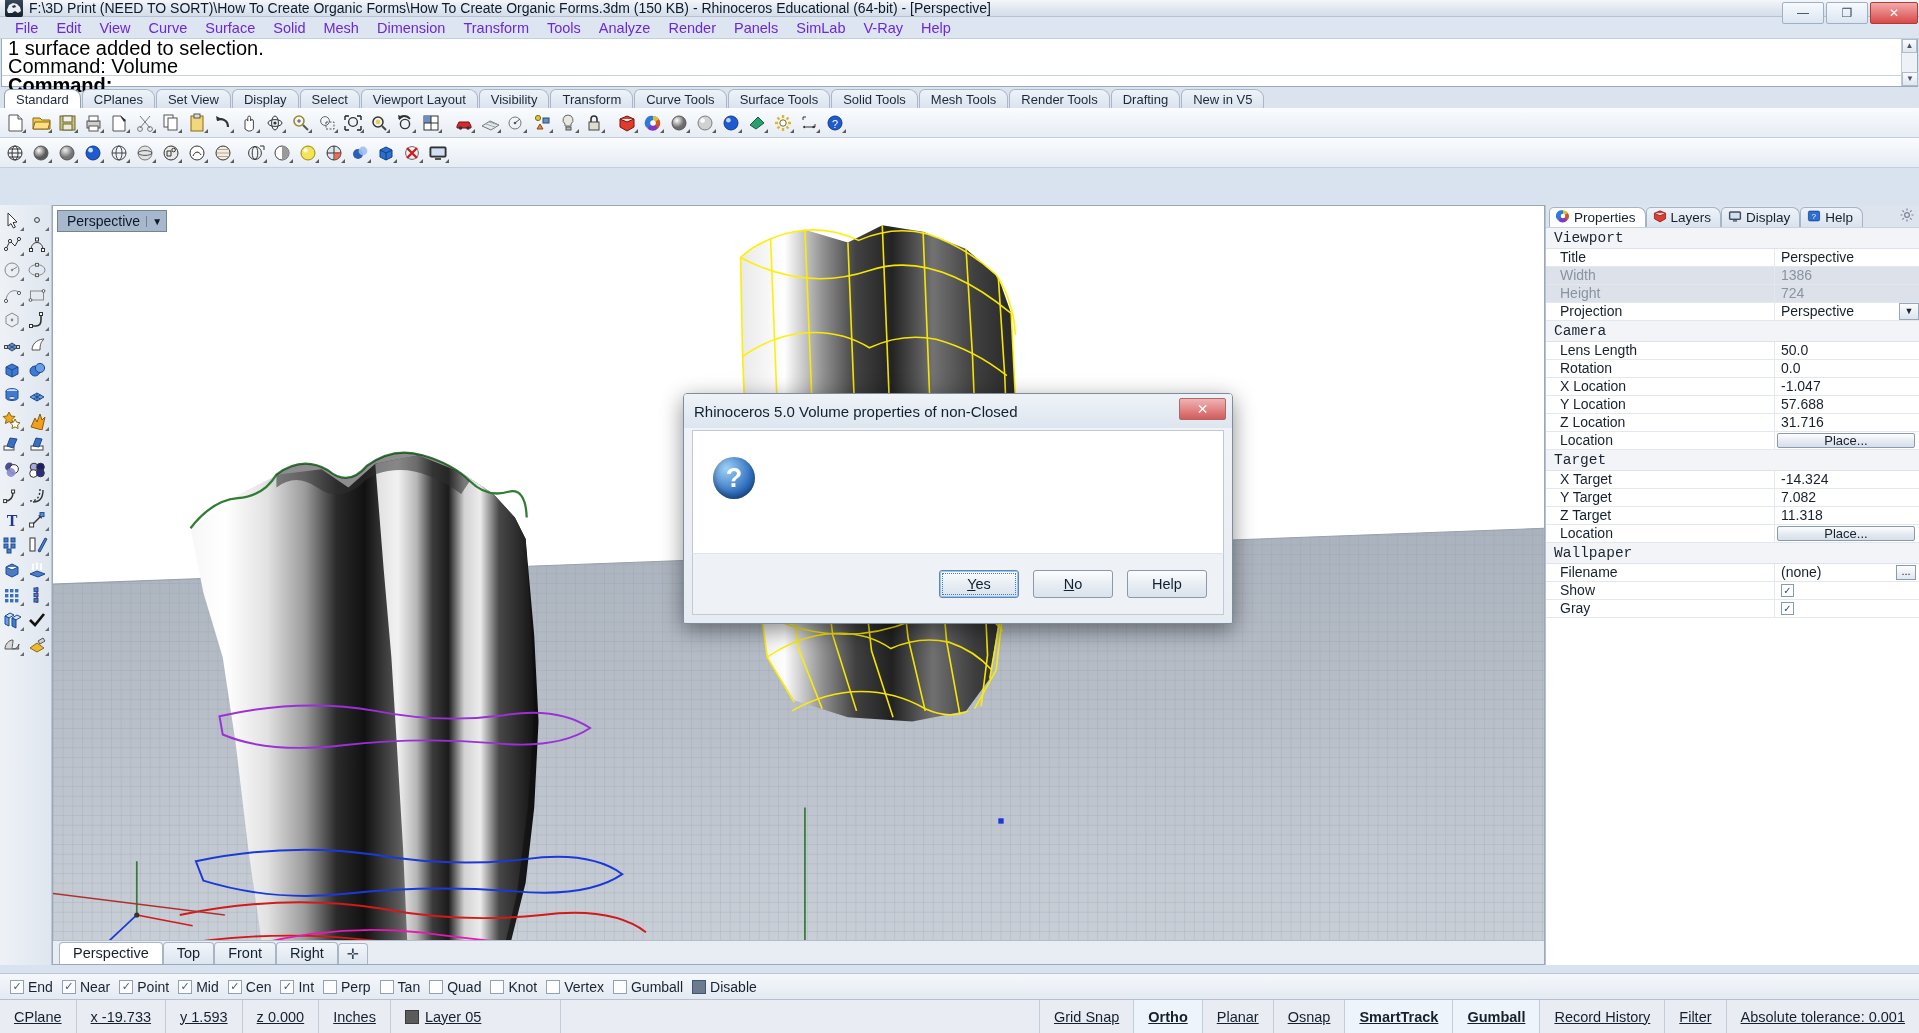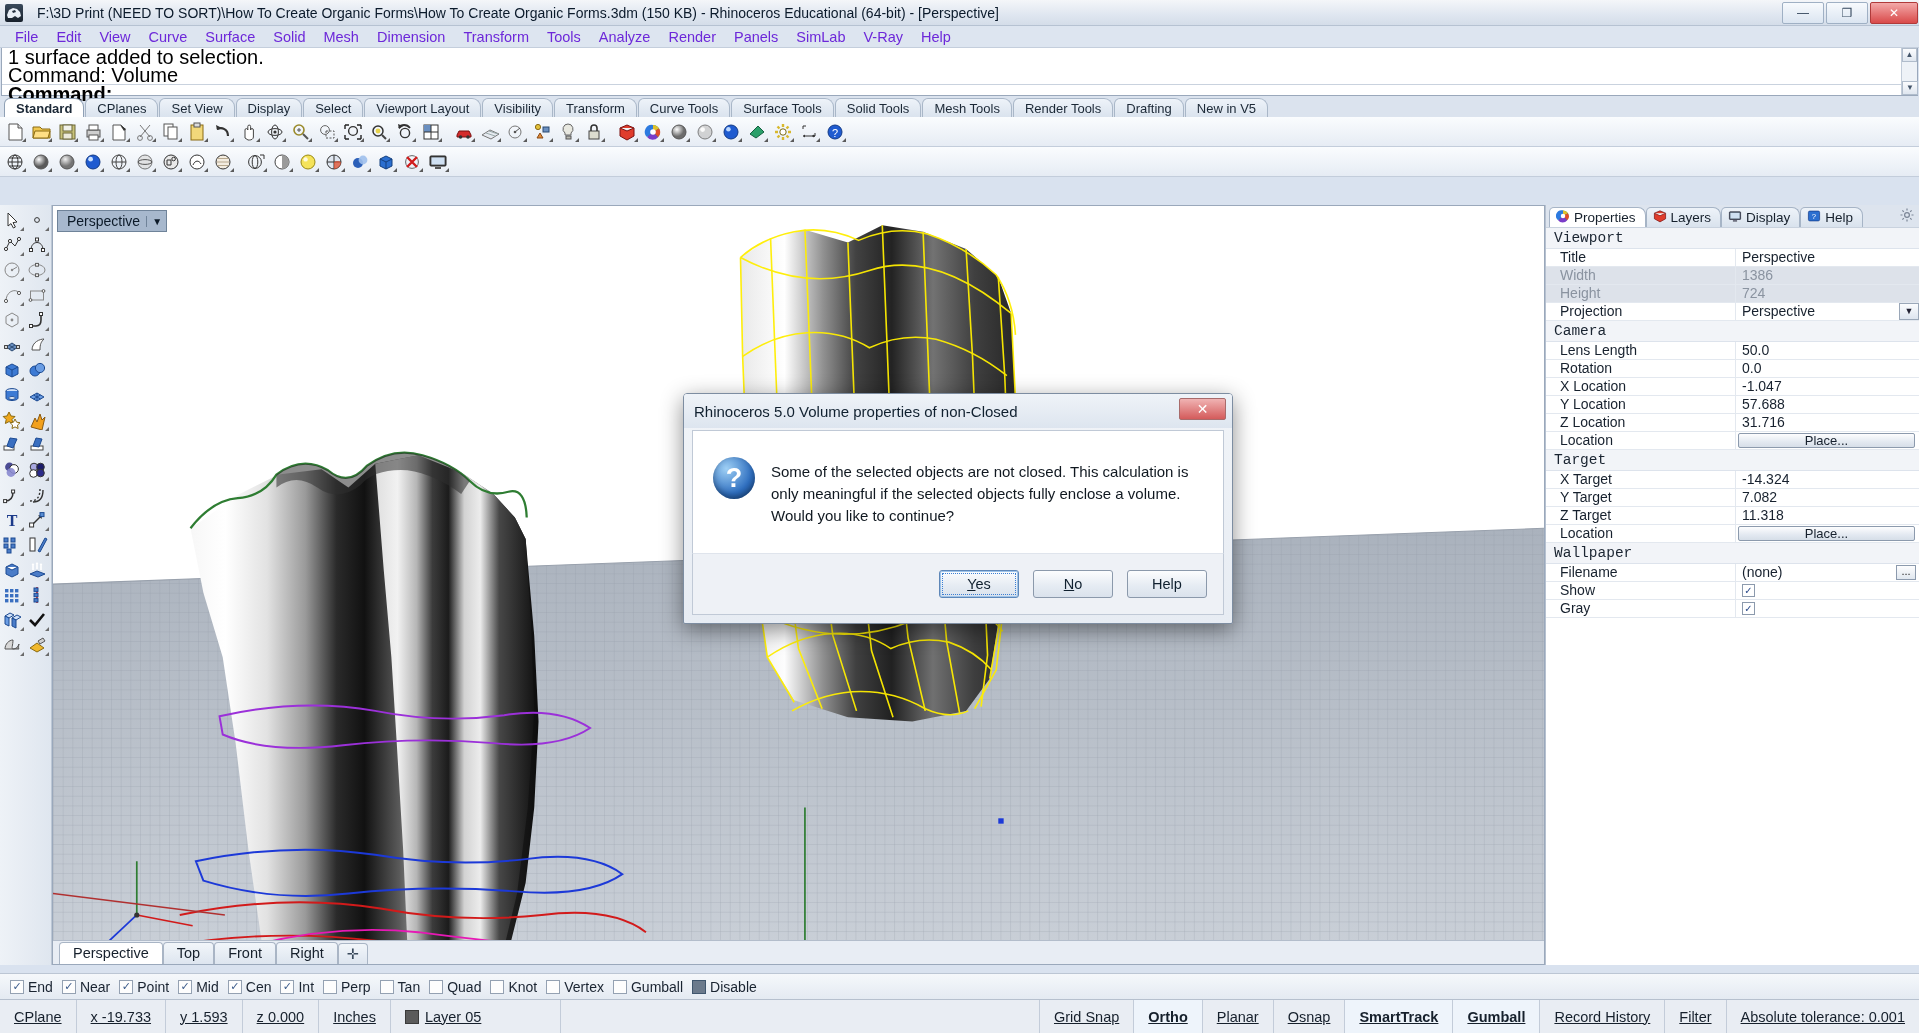--- a/index.html
+++ b/index.html
@@ -2,24 +2,23 @@
 <html><head>
 <meta charset="utf-8">
 <style>
   * { box-sizing: border-box; margin:0; padding:0; }
   html,body { width:1919px; height:1033px; overflow:hidden;
               font-family:"Liberation Sans", sans-serif; font-size:15px; }
   body { background:#d9e2ef; position:relative; }
 
   
   .titlebar{
-    height:26px; background:linear-gradient(#f4f6f9,#dfe6f0 60%,#d4dde9);
+    height:17px; background:linear-gradient(#f4f6f9,#dfe6f0 60%,#d4dde9);
     border-bottom:1px solid #b6c2d2; display:flex; align-items:center;
     position:relative;
-    gap:8px;
   }
   .app-icon{
     width:18px;height:18px;margin:0 6px 0 5px;border-radius:2px;
     background:linear-gradient(#3a4a5c,#17202b);
     display:flex;align-items:center;justify-content:center;
     color:#fff;font-size:11px;line-height:1;flex:none;
   }
   .title-text{ font-size:14px; color:#0b1a2b; white-space:nowrap; }
   .win-btns{ position:absolute; right:0; top:0; display:flex; height:26px; }
   .win-btn{
@@ -52,21 +51,21 @@
   
   .tabstrip{ display:flex; align-items:flex-end; height:21px;
              background:#dbe3ee; padding-left:4px; gap:1px;}
   .ttab{
     font-size:13px;color:#1b2836;padding:2px 11px 2px 11px;height:19px;
     background:linear-gradient(#eef3f9,#dae3ee);
     border:1px solid #a9b7c8;border-bottom:none;
     border-radius:6px 9px 0 0; white-space:nowrap;
     transform:skewX(-0deg);
   }
-  .ttab.active{ background:#ffffff; font-weight:bold; border-color:#8fa0b5;}
+  .ttab.active{ background:#ffffff; font-weight:normal; border-color:#8fa0b5;}
 
   
   .icobar{ height:30px;background:linear-gradient(#fafcfe,#e6ecf4);
            border-bottom:1px solid #c3cddb; display:flex;align-items:center;
            padding-left:3px; gap:1px;}
   .ico{ width:25px;height:25px;display:flex;align-items:center;justify-content:center;
         position:relative; border:1px solid transparent; border-radius:2px;}
   .ico svg{ display:block; }
   .ico.sep{ width:6px; }
   .ico .corner{ position:absolute; right:1px; bottom:1px; width:0;height:0;
@@ -116,21 +115,21 @@
          border:1px solid #a6b4c6; border-bottom:none; border-radius:5px 8px 0 0;
          color:#16202c; }
   .ptab.active{ background:#fff; }
   .gear-btn{ position:absolute; right:4px; top:2px; width:16px;height:16px;}
 
   .prows{ flex:1; overflow:hidden; background:#fff;
           border-top:1px solid #c9d2de;}
   .grouprow{ background:#f2f4f8; font-size:14.5px; padding:2px 8px; color:#1a2431;
              border-bottom:1px solid #dde3ec;font-family:Liberation Mono, monospace;}
   .prow{ display:flex; height:18px; font-size:14px; border-bottom:1px solid #e3e8ef; }
-  .pkey{ width:190px; padding-left:14px; color:#17212e; line-height:17px;
+  .pkey{ width:229px; padding-left:14px; color:#17212e; line-height:17px;
          border-right:1px solid #e3e8ef;}
   .pval{ flex:1; padding-left:6px; color:#17212e; line-height:17px;
          display:flex; align-items:center;}
   .prow.dim{ background:#dde2ea; }
   .prow.dim .pkey,.prow.dim .pval{ color:#8a93a0;}
   .combo-caret{ margin-left:auto; width:20px; height:17px; border:1px solid #9aa7b8;
     background:linear-gradient(#fbfcfe,#dde5ef); display:flex;align-items:center;
     justify-content:center; font-size:9px; color:#223;}
   .place-btn{ flex:1; margin:1px 4px 1px 0; height:15px;
     border:1px solid #8c9aad; border-radius:2px;
@@ -1315,25 +1314,20 @@
   <div class="sb last">Absolute tolerance: 0.001</div>
 </div>
 
 <div class="modal">
   <div class="modal-title">
     <span>Rhinoceros 5.0  Volume properties of non-Closed</span>
     <div class="modal-close">✕</div>
   </div>
   <div class="modal-body">
     <div class="modal-icon">?</div>
-    <div class="modal-msg">
-      <div>Some of the selected objects are not closed. This calculation is</div>
-      <div>only meaningful if the selected objects fully enclose a volume.</div>
-      <div> Would you like to continue?</div>
-    </div>
   </div>
   <div class="modal-foot" id="dlgbtns">
       <div class="dbtn default">
         <span><u>Y</u>es</span>
       </div>
       <div class="dbtn">
         <span><u>N</u>o</span>
       </div>
       <div class="dbtn">
         <span>Help</span>

